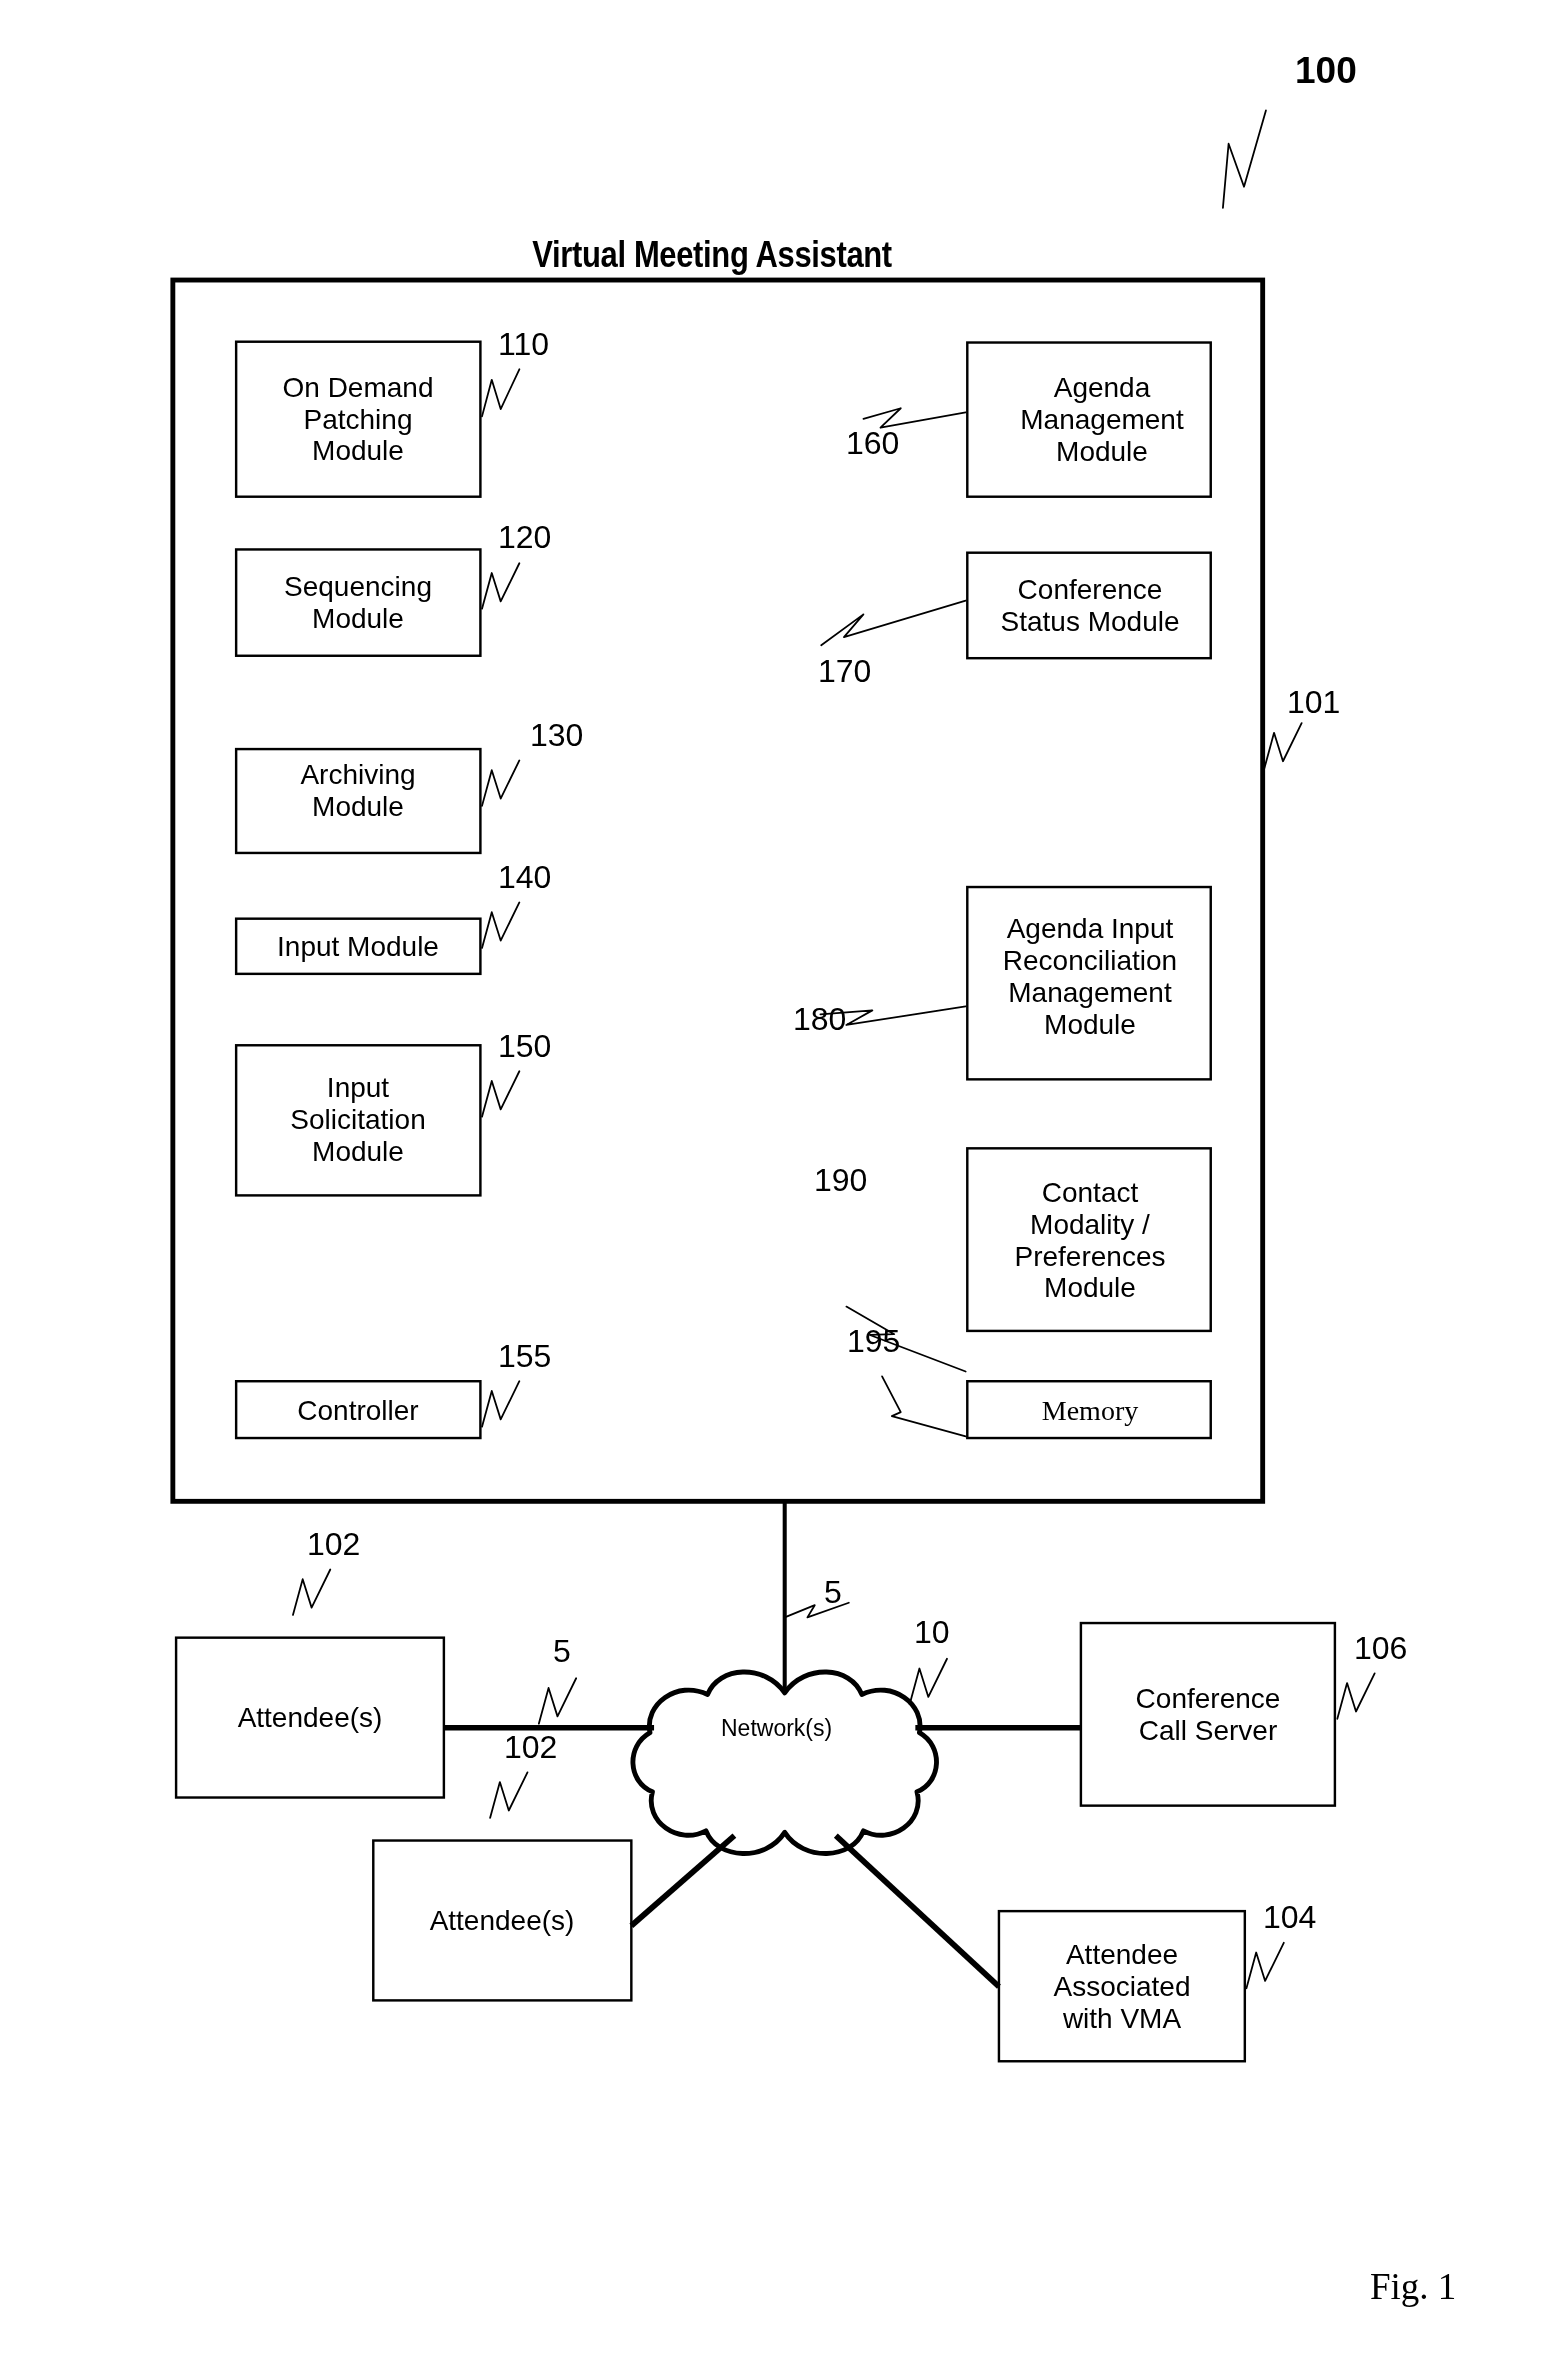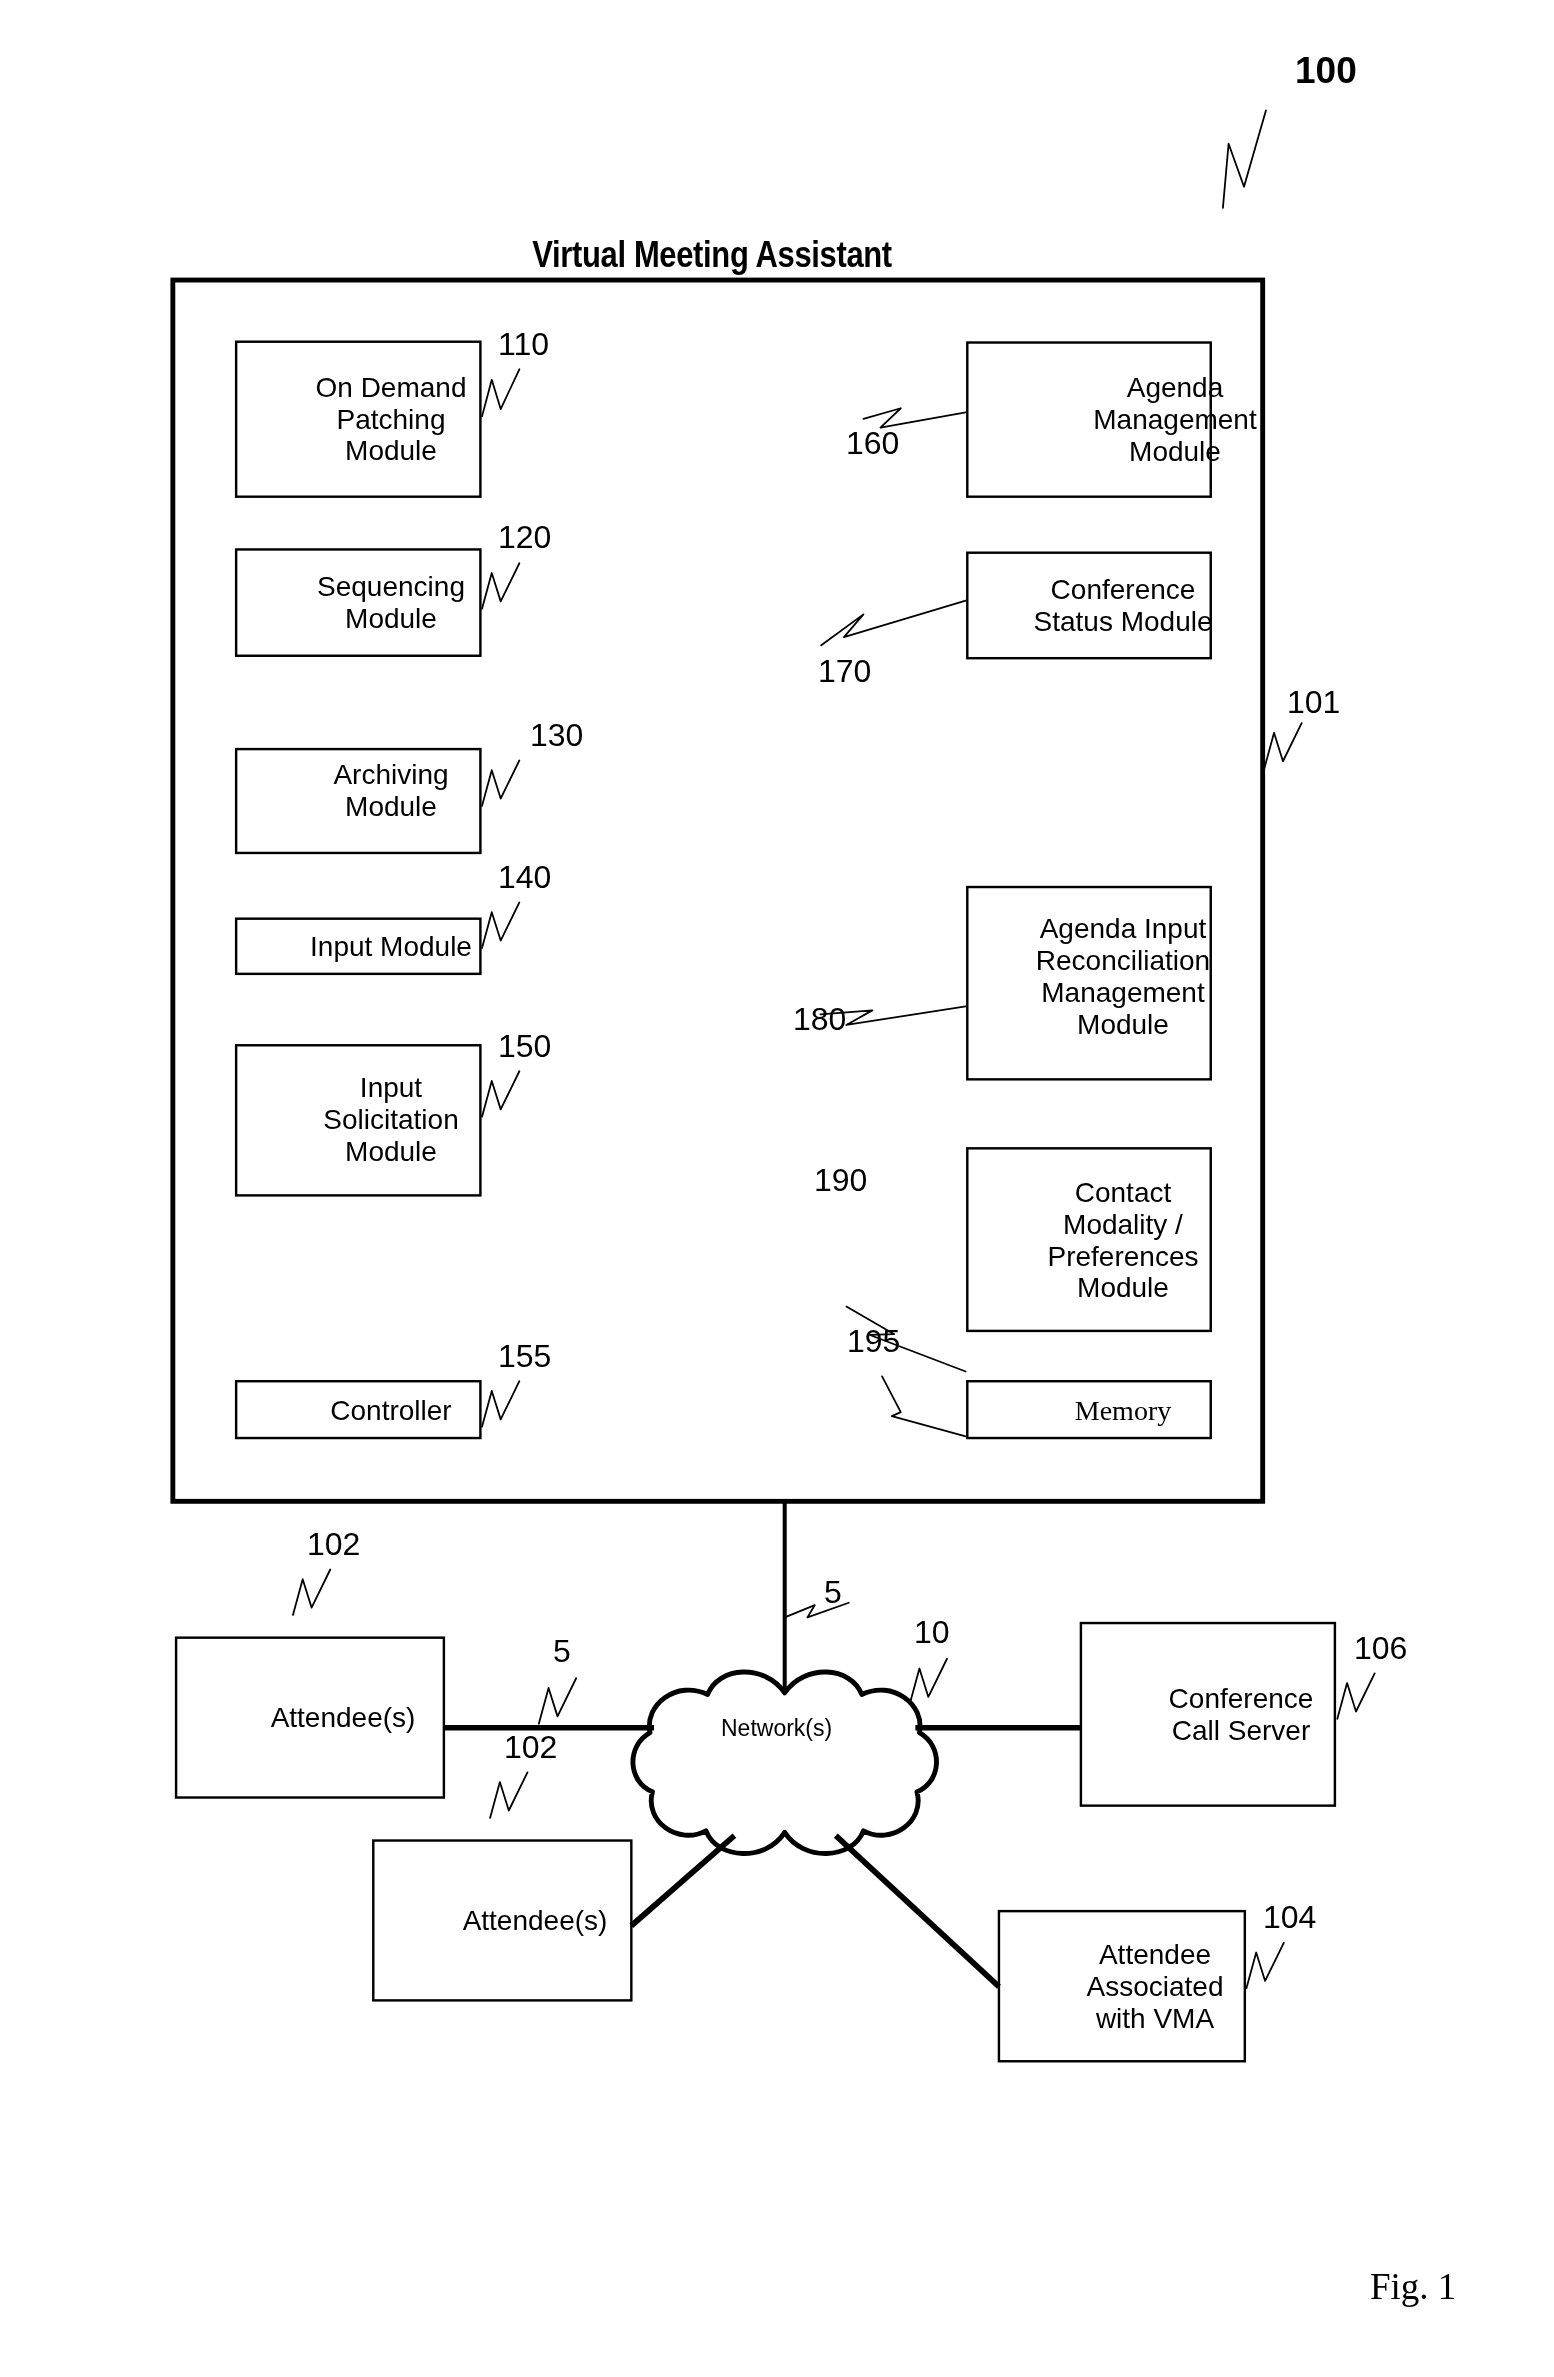--- a/index.html
+++ b/index.html
@@ -5,21 +5,21 @@
   html,body{margin:0;padding:0;background:#fff;}
   body{width:1554px;height:2377px;position:relative;overflow:hidden;
        font-family:"Liberation Sans",sans-serif;color:#000;}
   .stage{position:absolute;inset:0;}
   svg.layer{position:absolute;left:0;top:0;width:1554px;height:2377px;}
 
   
   .tx{position:absolute;display:flex;align-items:center;justify-content:center;
       text-align:center;line-height:1.14;white-space:pre-line;
       font-family:"Liberation Sans",sans-serif;}
-  .boxtext{font-size:28px;margin-left:33px;}
+  .boxtext{font-size:28px;}
   .reflbl{position:absolute;font-size:32px;font-family:"Liberation Sans",sans-serif;
           white-space:nowrap;}
   .title{position:absolute;font-size:36px;font-weight:bold;
          font-family:"Liberation Sans",sans-serif;letter-spacing:-0.4px;
          transform:scaleX(0.86);transform-origin:center;white-space:nowrap;}
   .fignum{position:absolute;font-size:37px;font-weight:bold;
           font-family:"Liberation Sans",sans-serif;}
   .figcap{position:absolute;font-size:37px;
           font-family:"Liberation Serif",serif;white-space:nowrap;}
   .cloudlbl{position:absolute;font-size:23px;white-space:nowrap;}
@@ -139,21 +139,21 @@
   <div class="reflbl" style="left:498px;top:859px;">140</div>
 
   <div class="tx boxtext" style="left:236px;top:1045px;width:244px;height:150px;">Input
 Solicitation
 Module</div>
   <div class="reflbl" style="left:498px;top:1028px;">150</div>
 
   <div class="tx boxtext" style="left:236px;top:1382px;width:244px;height:57px;">Controller</div>
   <div class="reflbl" style="left:498px;top:1338px;">155</div>
 
-  <div class="tx boxtext" style="left:968px;top:343px;width:268px;height:154px;padding-left:40px;">Agenda
+  <div class="tx boxtext" style="left:968px;top:343px;width:268px;height:154px;">Agenda
 Management
 Module</div>
   <div class="reflbl" style="left:846px;top:425px;">160</div>
 
   <div class="tx boxtext" style="left:968px;top:553px;width:244px;height:106px;">Conference
 Status Module</div>
   <div class="reflbl" style="left:818px;top:653px;">170</div>
 
   <div class="tx boxtext" style="left:968px;top:887px;width:244px;height:180px;">Agenda Input
 Reconciliation

